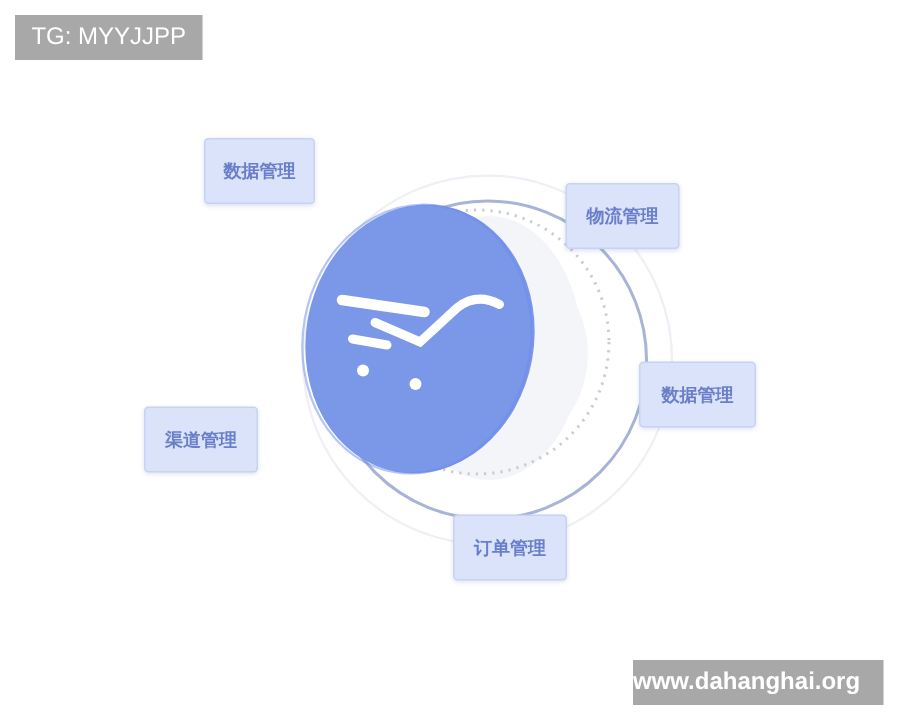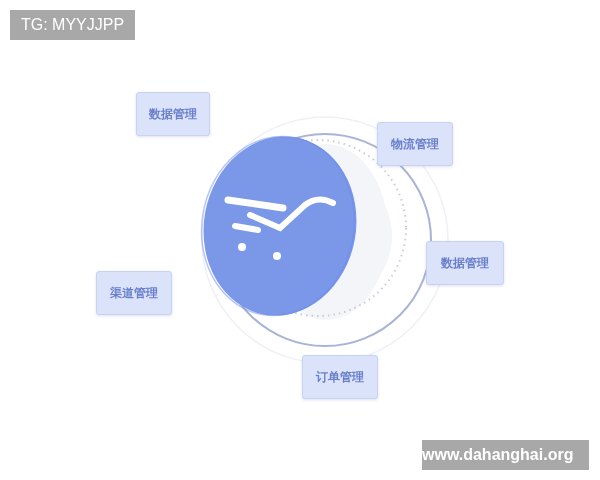--- a/index.html
+++ b/index.html
@@ -49,17 +49,17 @@
 </div>
 <div class="tag" style="left:377px;top:96px;width:74px;margin-top:26px;">
   <span>物流管理</span>
 </div>
 <div class="tag" style="left:426px;top:241px;width:76px;">
   <span>数据管理</span>
 </div>
 <div class="tag" style="left:96px;top:271px;width:74px;">
   <span>渠道管理</span>
 </div>
-<div class="tag" style="left:302px;top:355px;width:74px;">
+<div class="tag" style="left:302px;top:343px;width:74px;">
   <span>订单管理</span>
 </div>
 
 <div class="wm wm-bot">www.dahanghai.org</div>
 
 </body></html>

